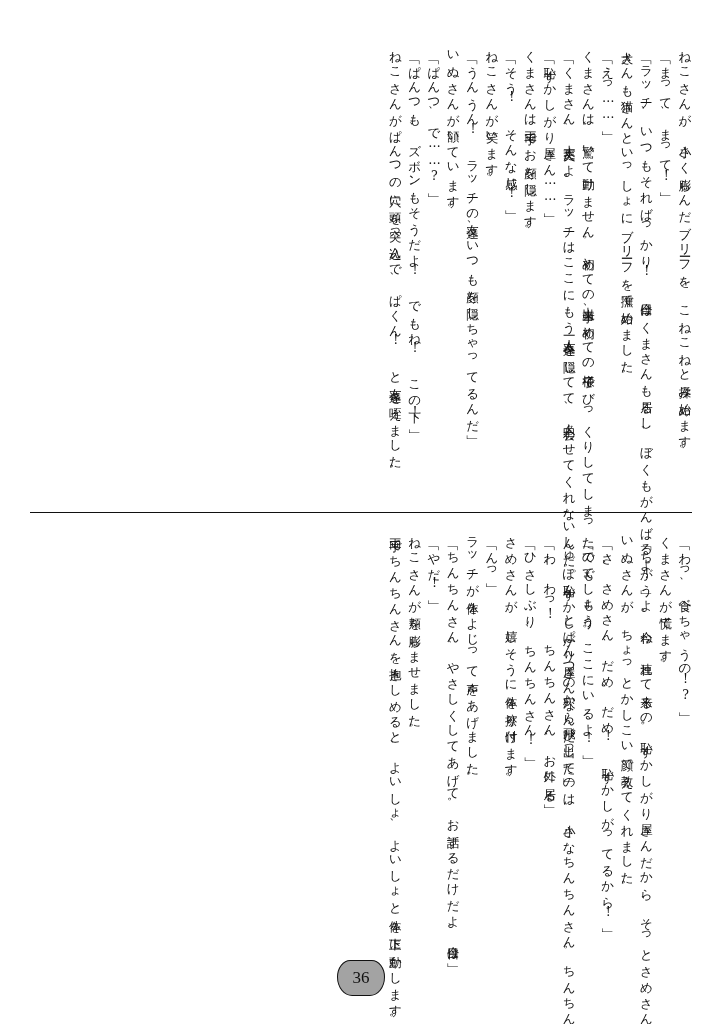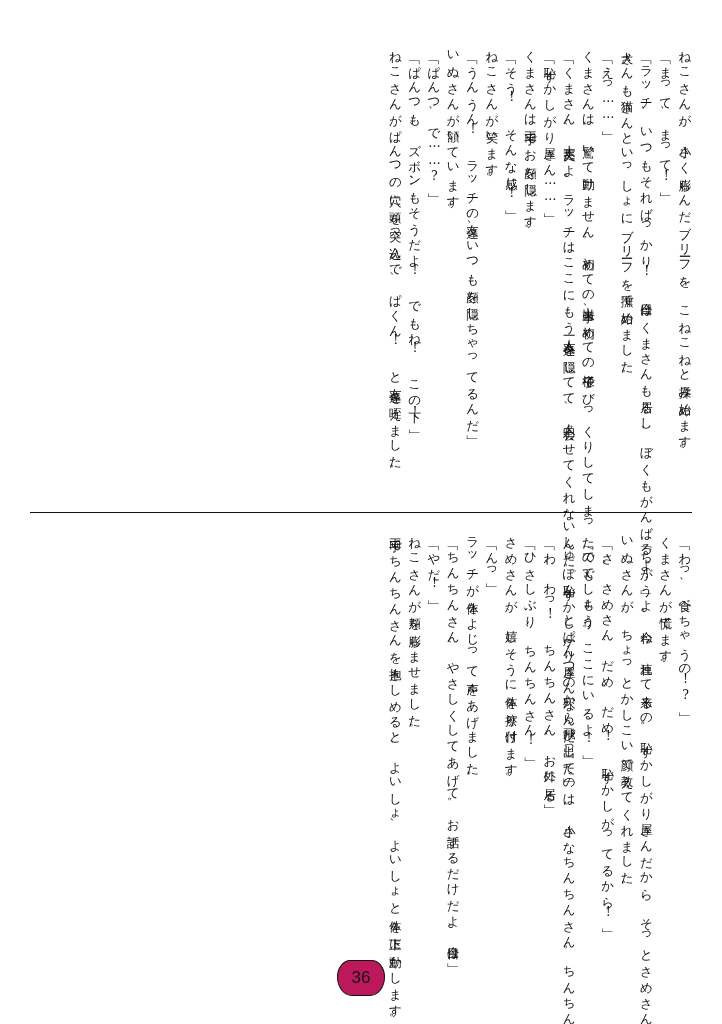--- a/index.html
+++ b/index.html
@@ -66,26 +66,26 @@
   .page-number {
     position: absolute;
     left: 50%;
     transform: translateX(-50%);
     bottom: 28px;
     width: 46px;
     height: 34px;
     display: flex;
     align-items: center;
     justify-content: center;
-    font-family: Liberation Sans, sans-serif;
+    font-family: Liberation Serif, serif;
     font-size: 17px;
     color: #111111;
     border: 1.6px solid #111111;
     border-radius: 14px 14px 16px 16px / 18px 18px 20px 20px;
-    background: #be185d;
+    background: #a3a3a3;
   }
 </style>
 </head>
 <body>
 
 <div class="page">
 
   <div class="section section-top">
     <div class="col">ねこさんが、小さく膨らんだブリーフを、こねこねと揉み始めます。</div>
     <div class="col indent1">「まって、まって!」</div>

